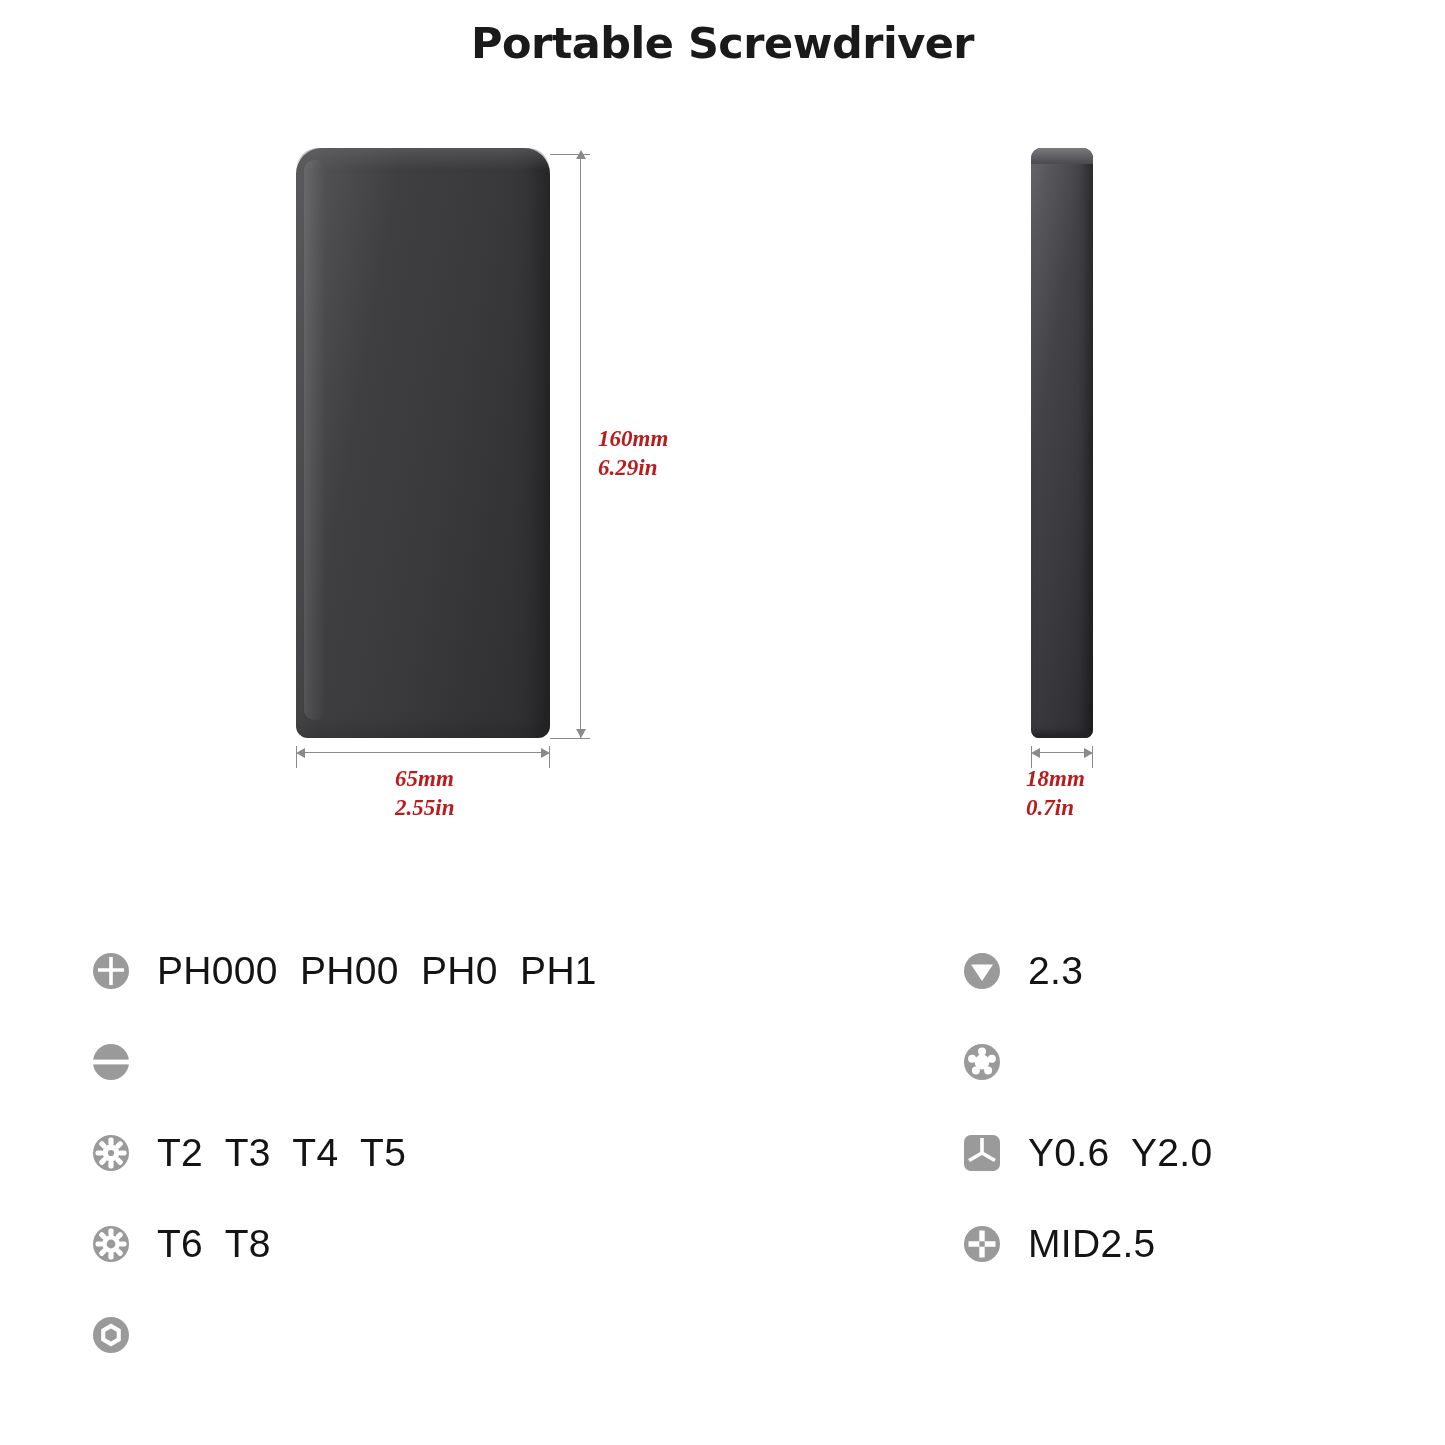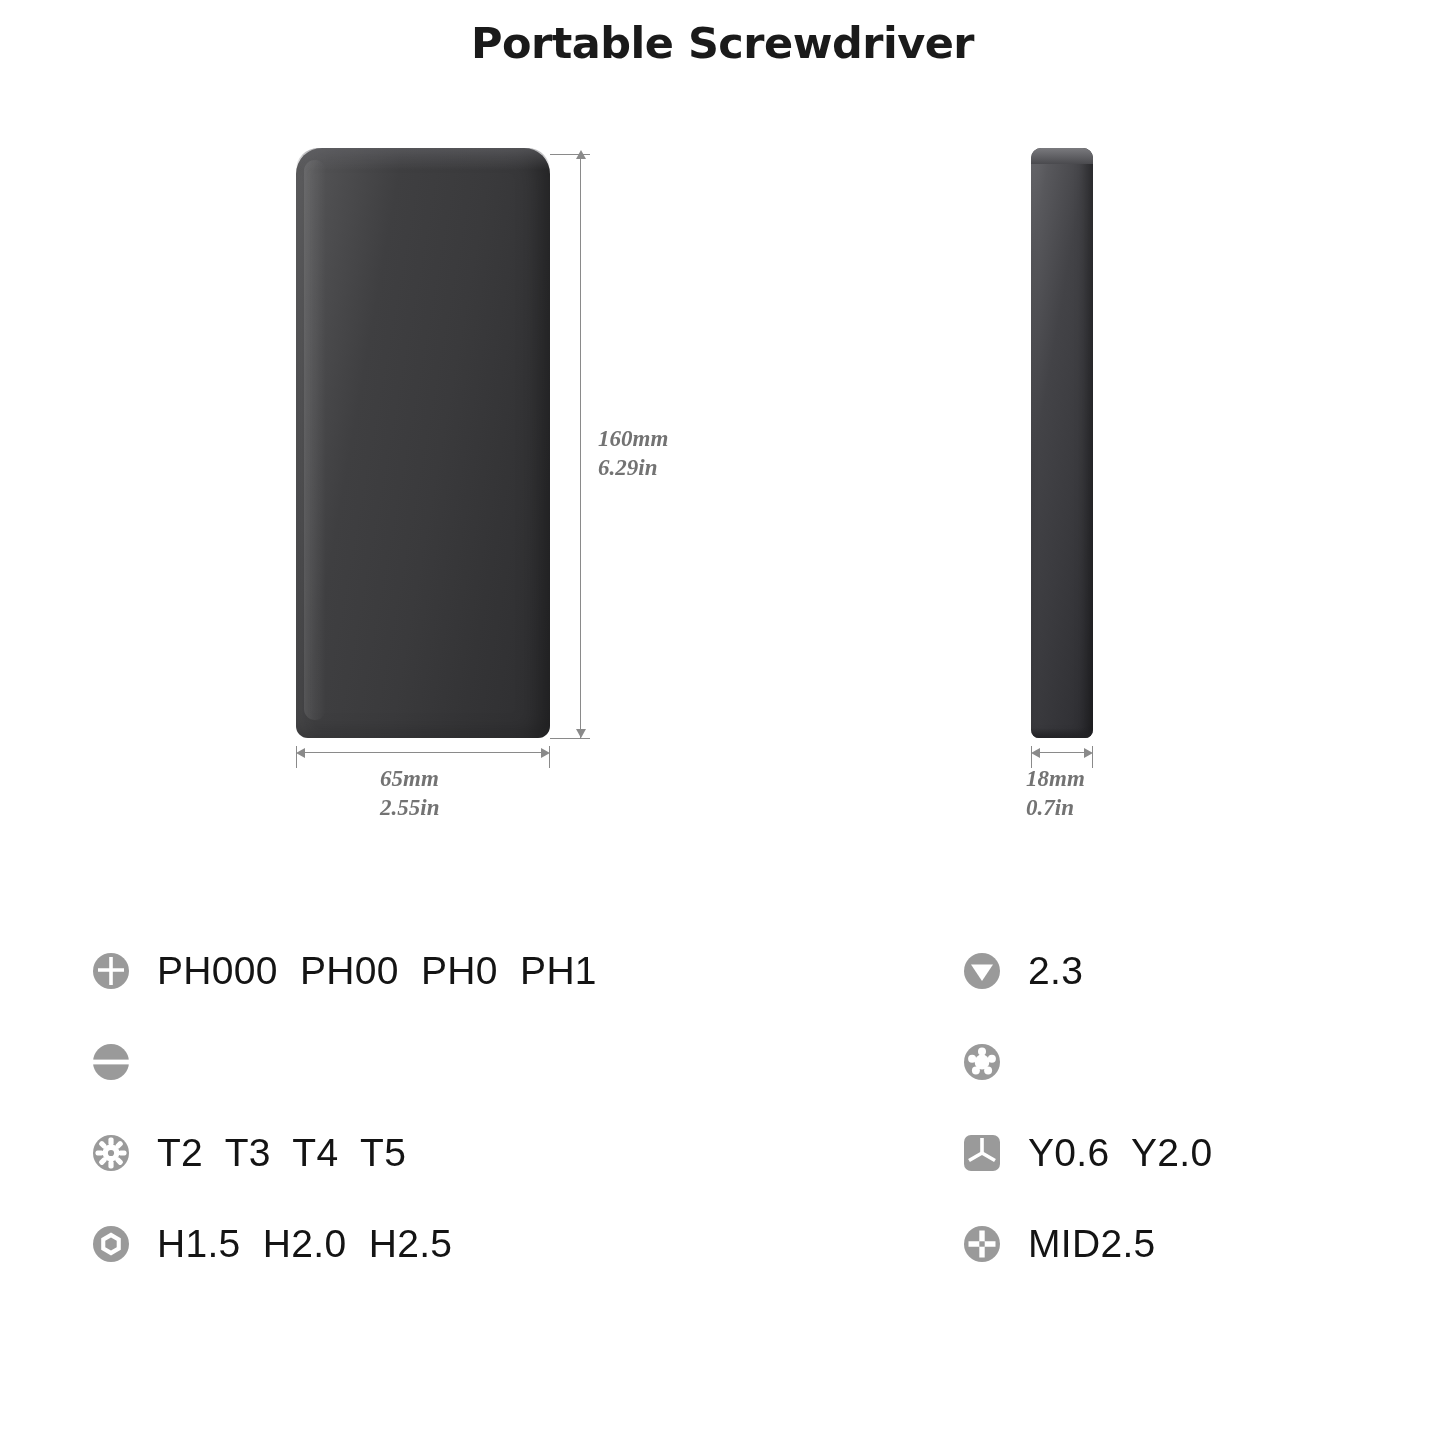--- a/index.html
+++ b/index.html
@@ -112,21 +112,21 @@
   .dim-v { width: 1px; }
   .dim-h { height: 1px; }
   .dim-tick-h { height: 1px; width: 11px; background: #8a8a8a; position: absolute; }
   .dim-tick-v { width: 1px; height: 11px; background: #8a8a8a; position: absolute; }
   .dim-label {
     position: absolute;
     font-family: "Liberation Serif", serif;
     font-style: italic;
     font-weight: bold;
     font-size: 23px;
-    color: #737373;
+    color: #b91c1c;
     line-height: 1.25;
     white-space: pre-line;
   }
 
   .arrow-up, .arrow-down, .arrow-left, .arrow-right {
     position: absolute;
     width: 0; height: 0;
   }
   .arrow-up { border-left: 5px solid transparent; border-right: 5px solid transparent; border-bottom: 9px solid #8a8a8a; }
   .arrow-down { border-left: 5px solid transparent; border-right: 5px solid transparent; border-top: 9px solid #8a8a8a; }
@@ -186,21 +186,21 @@
   <div class="dim-tick-h" style="left:550px; top:14px; width:40px;"></div>
   <div class="dim-tick-h" style="left:550px; top:598px; width:40px;"></div>
   <div class="dim-label" style="left:598px; top:285px;">160mm
 6.29in</div>
 
   <div class="dim-line dim-h" style="left:302px; top:612px; width:242px;"></div>
   <div class="arrow-left" style="left:296px; top:608px;"></div>
   <div class="arrow-right" style="left:541px; top:608px;"></div>
   <div class="dim-tick-v" style="left:296px; top:606px; height:22px;"></div>
   <div class="dim-tick-v" style="left:549px; top:606px; height:22px;"></div>
-  <div class="dim-label" style="left:380px; top:625px;font-family:Liberation Serif, serif;">65mm
+  <div class="dim-label" style="left:395px; top:625px;font-family:Liberation Serif, serif;">65mm
 2.55in</div>
 
   <div class="rod-body">
     <div class="rod-cap"></div>
     <div class="rod-bottom"></div>
   </div>
 
   <div class="dim-line dim-h" style="left:1037px; top:612px; width:50px;"></div>
   <div class="arrow-left" style="left:1031px; top:608px;"></div>
   <div class="arrow-right" style="left:1084px; top:608px;"></div>
@@ -249,30 +249,49 @@
               <rect x="3.5" y="16.4" width="8" height="5.2" rx="2" transform="rotate(45 19 19)"></rect>
               <rect x="26.5" y="16.4" width="8" height="5.2" rx="2" transform="rotate(45 19 19)"></rect>
             </g>
             <circle cx="19" cy="19" r="3.1" fill="#9a9a9a"></circle>
           </g>
         </svg>
       </span>
       <span class="bit-label">T2  T3  T4  T5</span>
     </div>
 
+    <div class="legend-row">
+      <span class="bit-icon">
+        <svg width="38" height="38" viewBox="0 0 38 38">
+          <circle cx="19" cy="19" r="18" fill="#9a9a9a"></circle>
+          <g fill="#ffffff">
+            <circle cx="19" cy="19" r="8.8"></circle>
+            <rect x="16.4" y="3.5" width="5.2" height="8" rx="2"></rect>
+            <rect x="16.4" y="26.5" width="5.2" height="8" rx="2"></rect>
+            <rect x="3.5" y="16.4" width="8" height="5.2" rx="2"></rect>
+            <rect x="26.5" y="16.4" width="8" height="5.2" rx="2"></rect>
+            <rect x="16.4" y="3.5" width="5.2" height="8" rx="2" transform="rotate(45 19 19)"></rect>
+            <rect x="16.4" y="26.5" width="5.2" height="8" rx="2" transform="rotate(45 19 19)"></rect>
+            <rect x="3.5" y="16.4" width="8" height="5.2" rx="2" transform="rotate(45 19 19)"></rect>
+            <rect x="26.5" y="16.4" width="8" height="5.2" rx="2" transform="rotate(45 19 19)"></rect>
+          </g>
+          <circle cx="19" cy="19" r="4.4" fill="#9a9a9a"></circle>
+        </svg>
+      </span>
+      <span class="bit-label">T6  T8</span>
+    </div>
 
     <div class="legend-row">
       <span class="bit-icon">
         <svg width="38" height="38" viewBox="0 0 38 38">
           <circle cx="19" cy="19" r="18" fill="#9a9a9a"></circle>
           <path d="M19 7.6 L28.8 13.3 L28.8 24.7 L19 30.4 L9.2 24.7 L9.2 13.3 Z" fill="#ffffff"></path>
           <path d="M19 12.4 L24.7 15.7 L24.7 22.3 L19 25.6 L13.3 22.3 L13.3 15.7 Z" fill="#9a9a9a"></path>
         </svg>
       </span>
-      <span class="bit-label">H1.5  H2.0  H2.5</span>
     </div>
   </div>
 
   <div class="legend-col right">
 
     <div class="legend-row">
       <span class="bit-icon">
         <svg width="38" height="38" viewBox="0 0 38 38">
           <circle cx="19" cy="19" r="18" fill="#9a9a9a"></circle>
           <path d="M8 12.5 L30 12.5 L19 29 Z" fill="#ffffff"></path>

